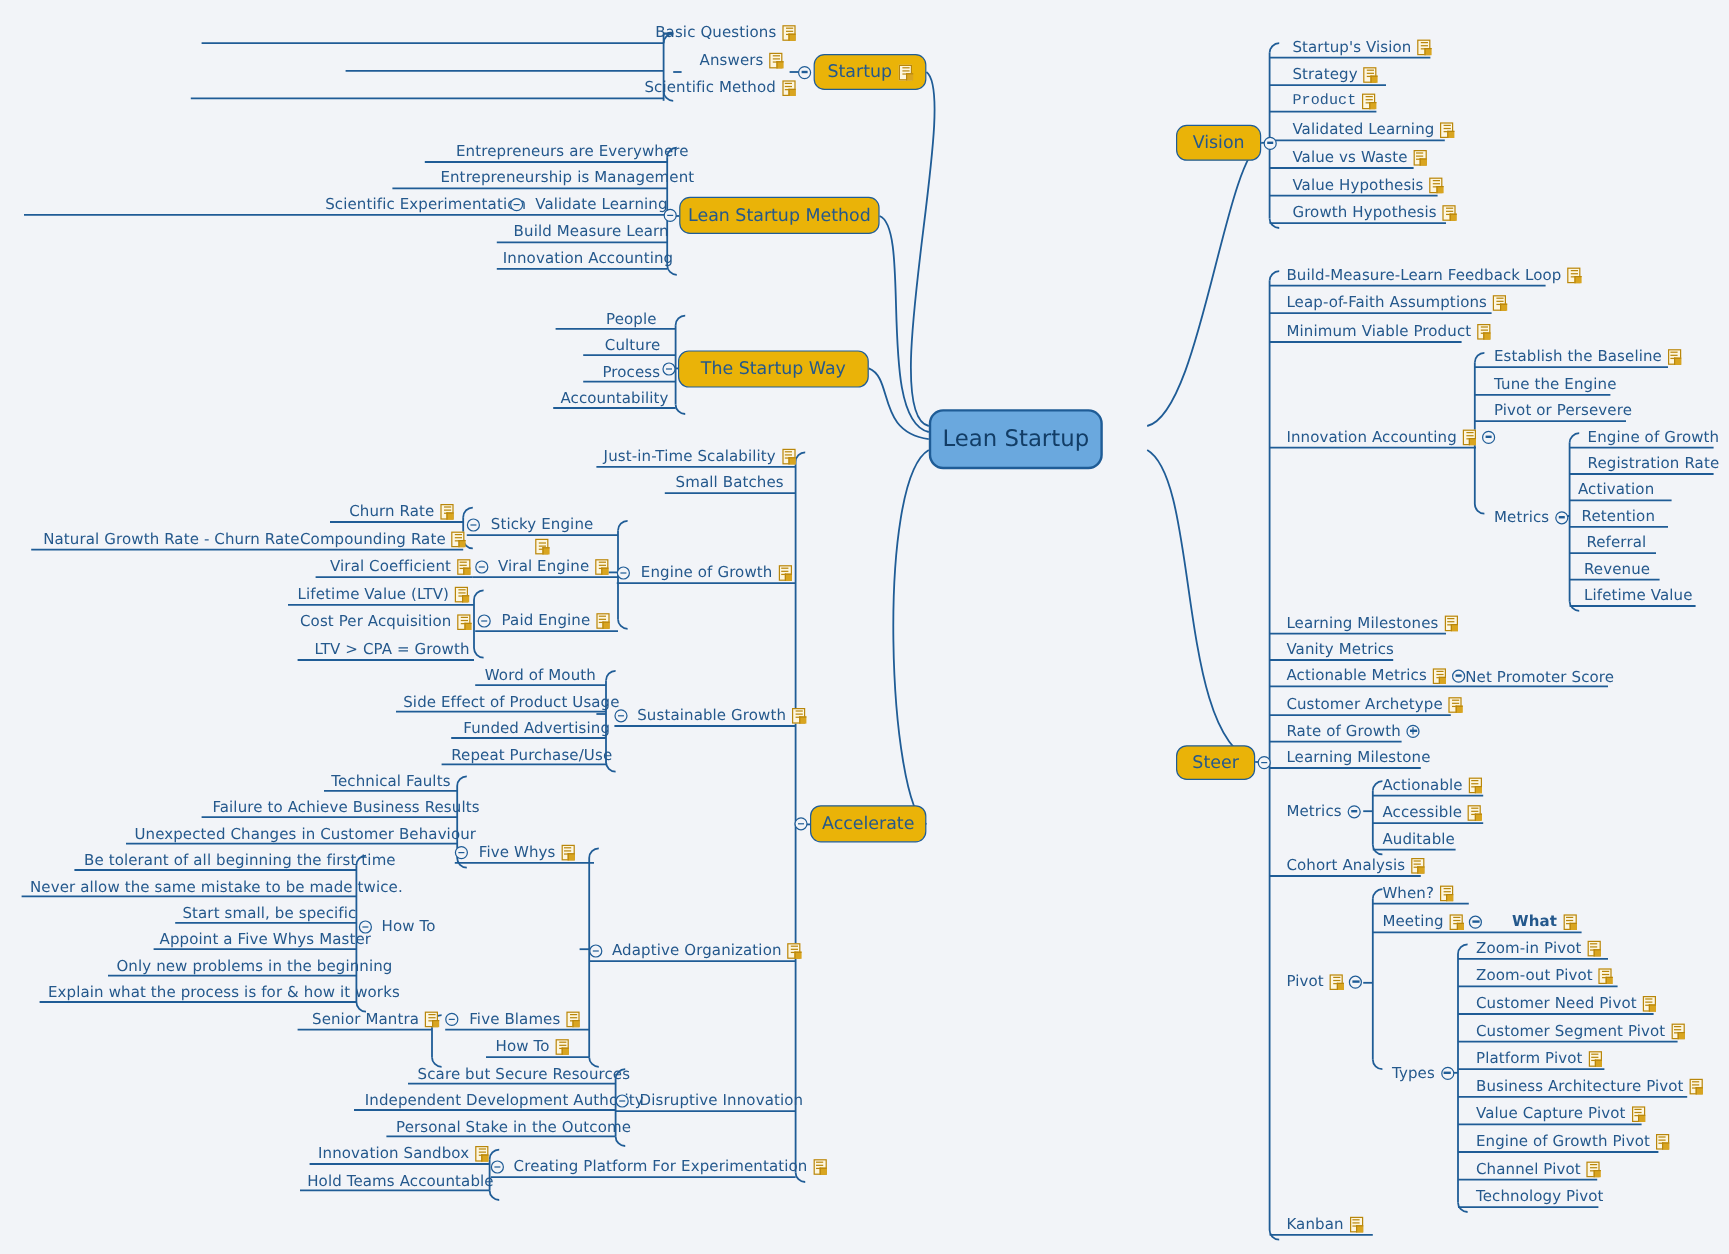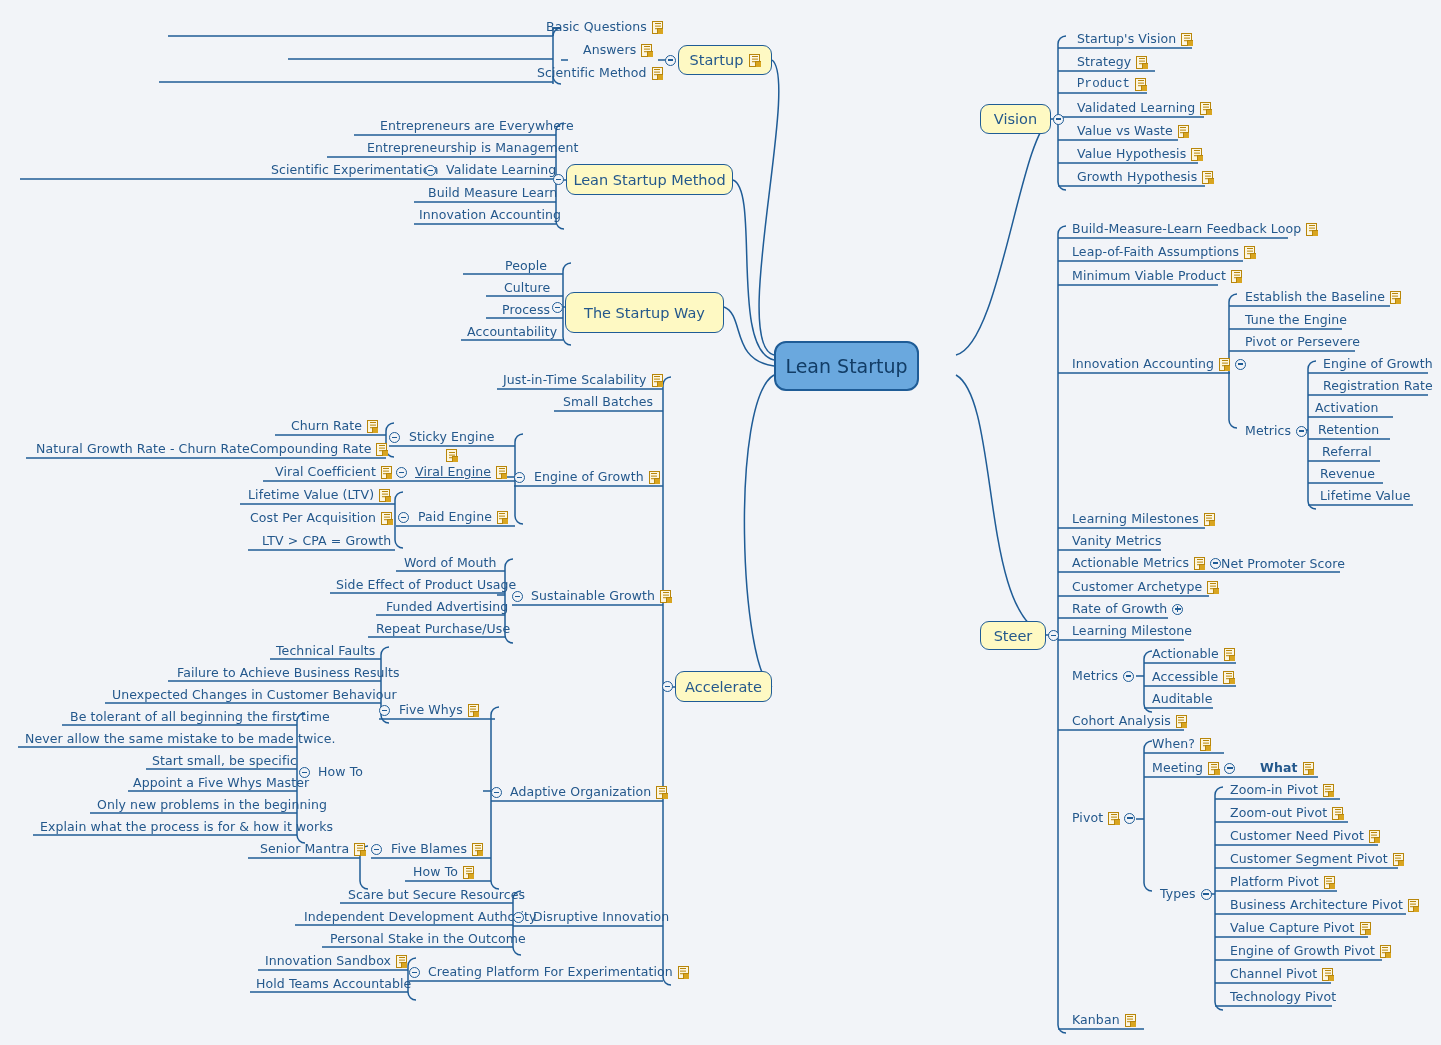--- a/index.html
+++ b/index.html
@@ -34,21 +34,21 @@
 
   
   .boxnode {
     position: absolute;
     display: flex;
     align-items: center;
     justify-content: center;
     gap: 6px;
     border: 1.6px solid #1f5c96;
     border-radius: 9px;
-    background: #fef9c3;
+    background: #eab308;
     color: #24588c;
     box-sizing: border-box;
     white-space: nowrap;
   }
   .boxnode.center {
     background: #6aa8de;
     border: 2px solid #1f5c96;
     border-radius: 12px;
     font-size: 19px;
     color: #123d66;
@@ -588,21 +588,21 @@
       </div>
       <div class="node" style="left: 409px; top: 430px; flex-direction: column;">
         <span class="toggle" style="position: absolute; left: -20px; top: 2px;"></span>
         <span class="lbl">Sticky Engine</span>
         <span class="note-icon"></span>
       </div>
       <div class="node" style="left: 275px; top: 465px;">
         <span class="lbl">Viral Coefficient</span>
         <span class="note-icon"></span>
       </div>
-      <div class="node" style="left: 415px; top: 465px; text-decoration: underline;">
+      <div class="node" style="left: 415px; top: 465px;">
         <span class="toggle" style="position: absolute; left: -19px; top: 2px;"></span>
         <span class="lbl">Viral Engine</span>
         <span class="note-icon"></span>
       </div>
       <div class="node" style="left: 248px; top: 488px;">
         <span class="lbl">Lifetime Value (LTV)</span>
         <span class="note-icon"></span>
       </div>
       <div class="node" style="left: 250px; top: 511px;">
         <span class="lbl">Cost Per Acquisition</span>
@@ -716,21 +716,21 @@
   <div id="branch-layer">
       <div class="boxnode branch" style="left: 678px; top: 45px; width: 94px; height: 30px;">
         <span>Startup</span>
         <span class="note-icon"></span>
       </div>
       <span class="toggle" style="position: absolute; top: 54.5px; left: 665px;"></span>
       <div class="boxnode branch" style="left: 566px; top: 164px; width: 167px; height: 31px;">
         <span>Lean Startup Method</span>
       </div>
       <span class="toggle" style="position: absolute; top: 174px; left: 553px;"></span>
-      <div class="boxnode branch" style="left: 565px; top: 292px; width: 159px; height: 41px;">
+      <div class="boxnode branch" style="left: 565px; top: 292px; width: 159px; height: 31px;">
         <span>The Startup Way</span>
       </div>
       <span class="toggle" style="position: absolute; top: 302px; left: 552px;"></span>
       <div class="boxnode branch" style="left: 675px; top: 671px; width: 97px; height: 31px;">
         <span>Accelerate</span>
       </div>
       <span class="toggle" style="position: absolute; top: 681px; left: 662px;"></span>
       <div class="boxnode branch" style="left: 980px; top: 104px; width: 71px; height: 30px;">
         <span>Vision</span>
       </div>

